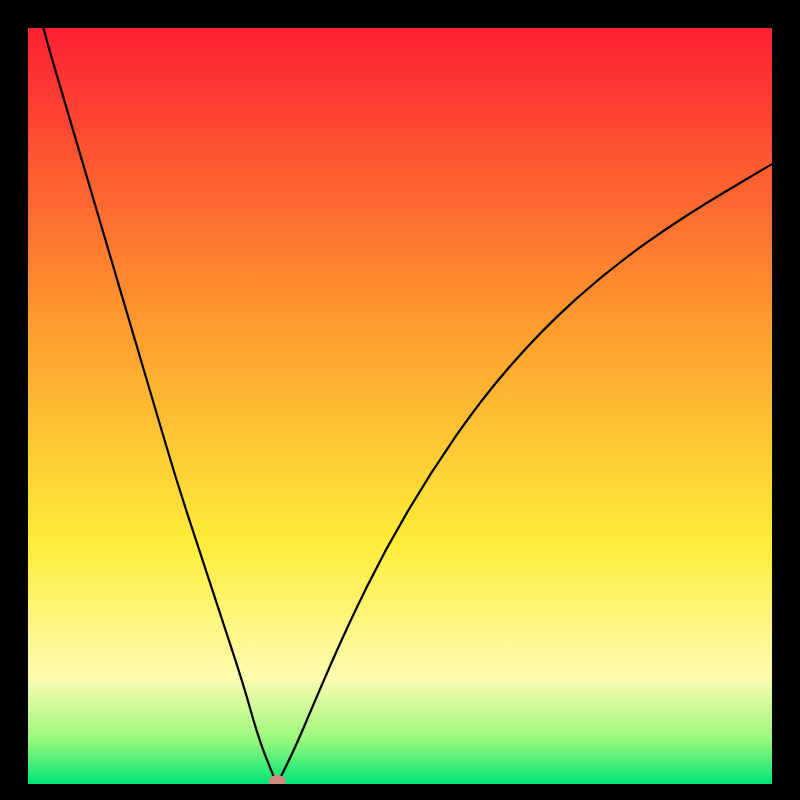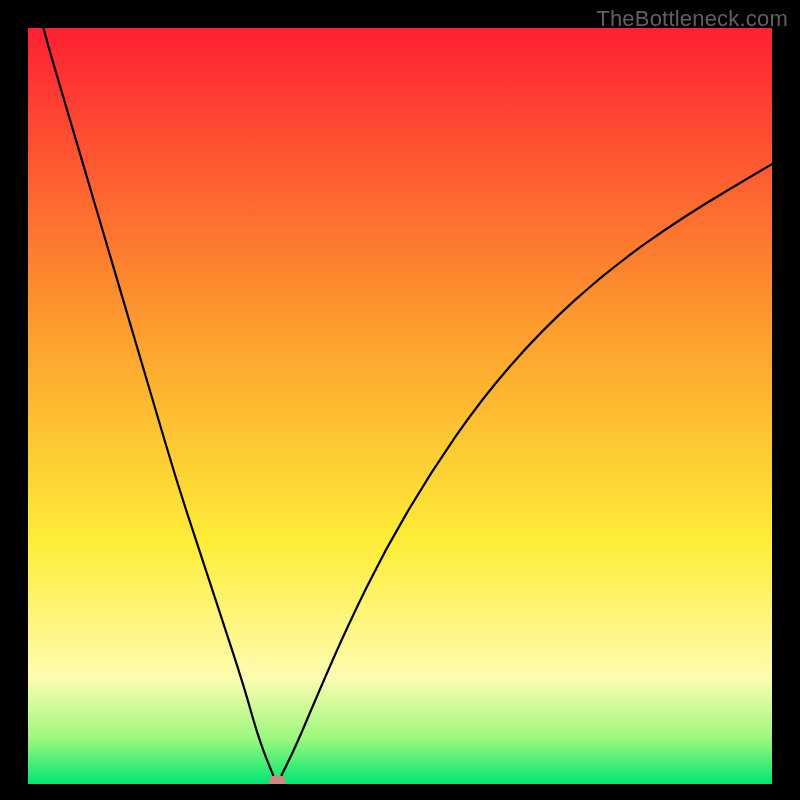--- a/index.html
+++ b/index.html
@@ -59,14 +59,13 @@
           <stop id="g3" offset="86%" stop-color="#fdfcb1"></stop>
           <stop id="g4" offset="94%" stop-color="#9bf87d"></stop>
           <stop id="g5" offset="100%" stop-color="#00e674"></stop>
         </linearGradient>
       </defs>
       <rect x="0" y="0" width="744" height="756" fill="url(#bg-grad)"></rect>
       <path id="curve-path" class="curve" d="M 0 -60.48000000000002 Q 14.88 0 26.040000000000003 37.80000000000001 Q 37.2 75.60000000000002 48.36 113.39999999999998 Q 59.52 151.19999999999993 70.68 189 Q 81.84 226.80000000000007 93 264.6 Q 104.16000000000001 302.40000000000003 115.32000000000001 340.20000000000005 Q 126.48 378 137.64000000000001 415.79999999999995 Q 148.8 453.59999999999997 159.96 487.62 Q 171.12 521.64 182.28 555.6600000000001 Q 193.44 589.6800000000001 204.6 623.7 Q 215.76 657.72 223.2 684.1800000000001 Q 230.64 710.64 238.07999999999998 729.54 Q 245.52 748.44 247.38 752.22 Q 249.24 756 251.10000000000002 752.22 Q 252.96 748.44 260.4 733.32 Q 267.84 718.2 279 691.74 Q 290.16 665.28 305.04 631.26 Q 319.92 597.24 338.52 559.44 Q 357.12 521.64 379.44000000000005 483.84000000000003 Q 401.76000000000005 446.04 427.8 408.24 Q 453.84 370.44 483.6 336.42 Q 513.36 302.40000000000003 546.84 272.15999999999997 Q 580.32 241.91999999999996 617.52 215.45999999999998 Q 654.72 189 699.36 162.54000000000002 T 744 136.08000000000004" style="stroke: rgb(0, 0, 0);"></path>
       <ellipse id="opt-dot" class="dot" cx="249.24" cy="753" rx="8.5" ry="6" style="fill: rgb(207, 138, 127);"></ellipse>
     </svg>
   </div>
-  <div class="watermark">TheBottleneck.com</div>
 </div>
 
 </body></html>

